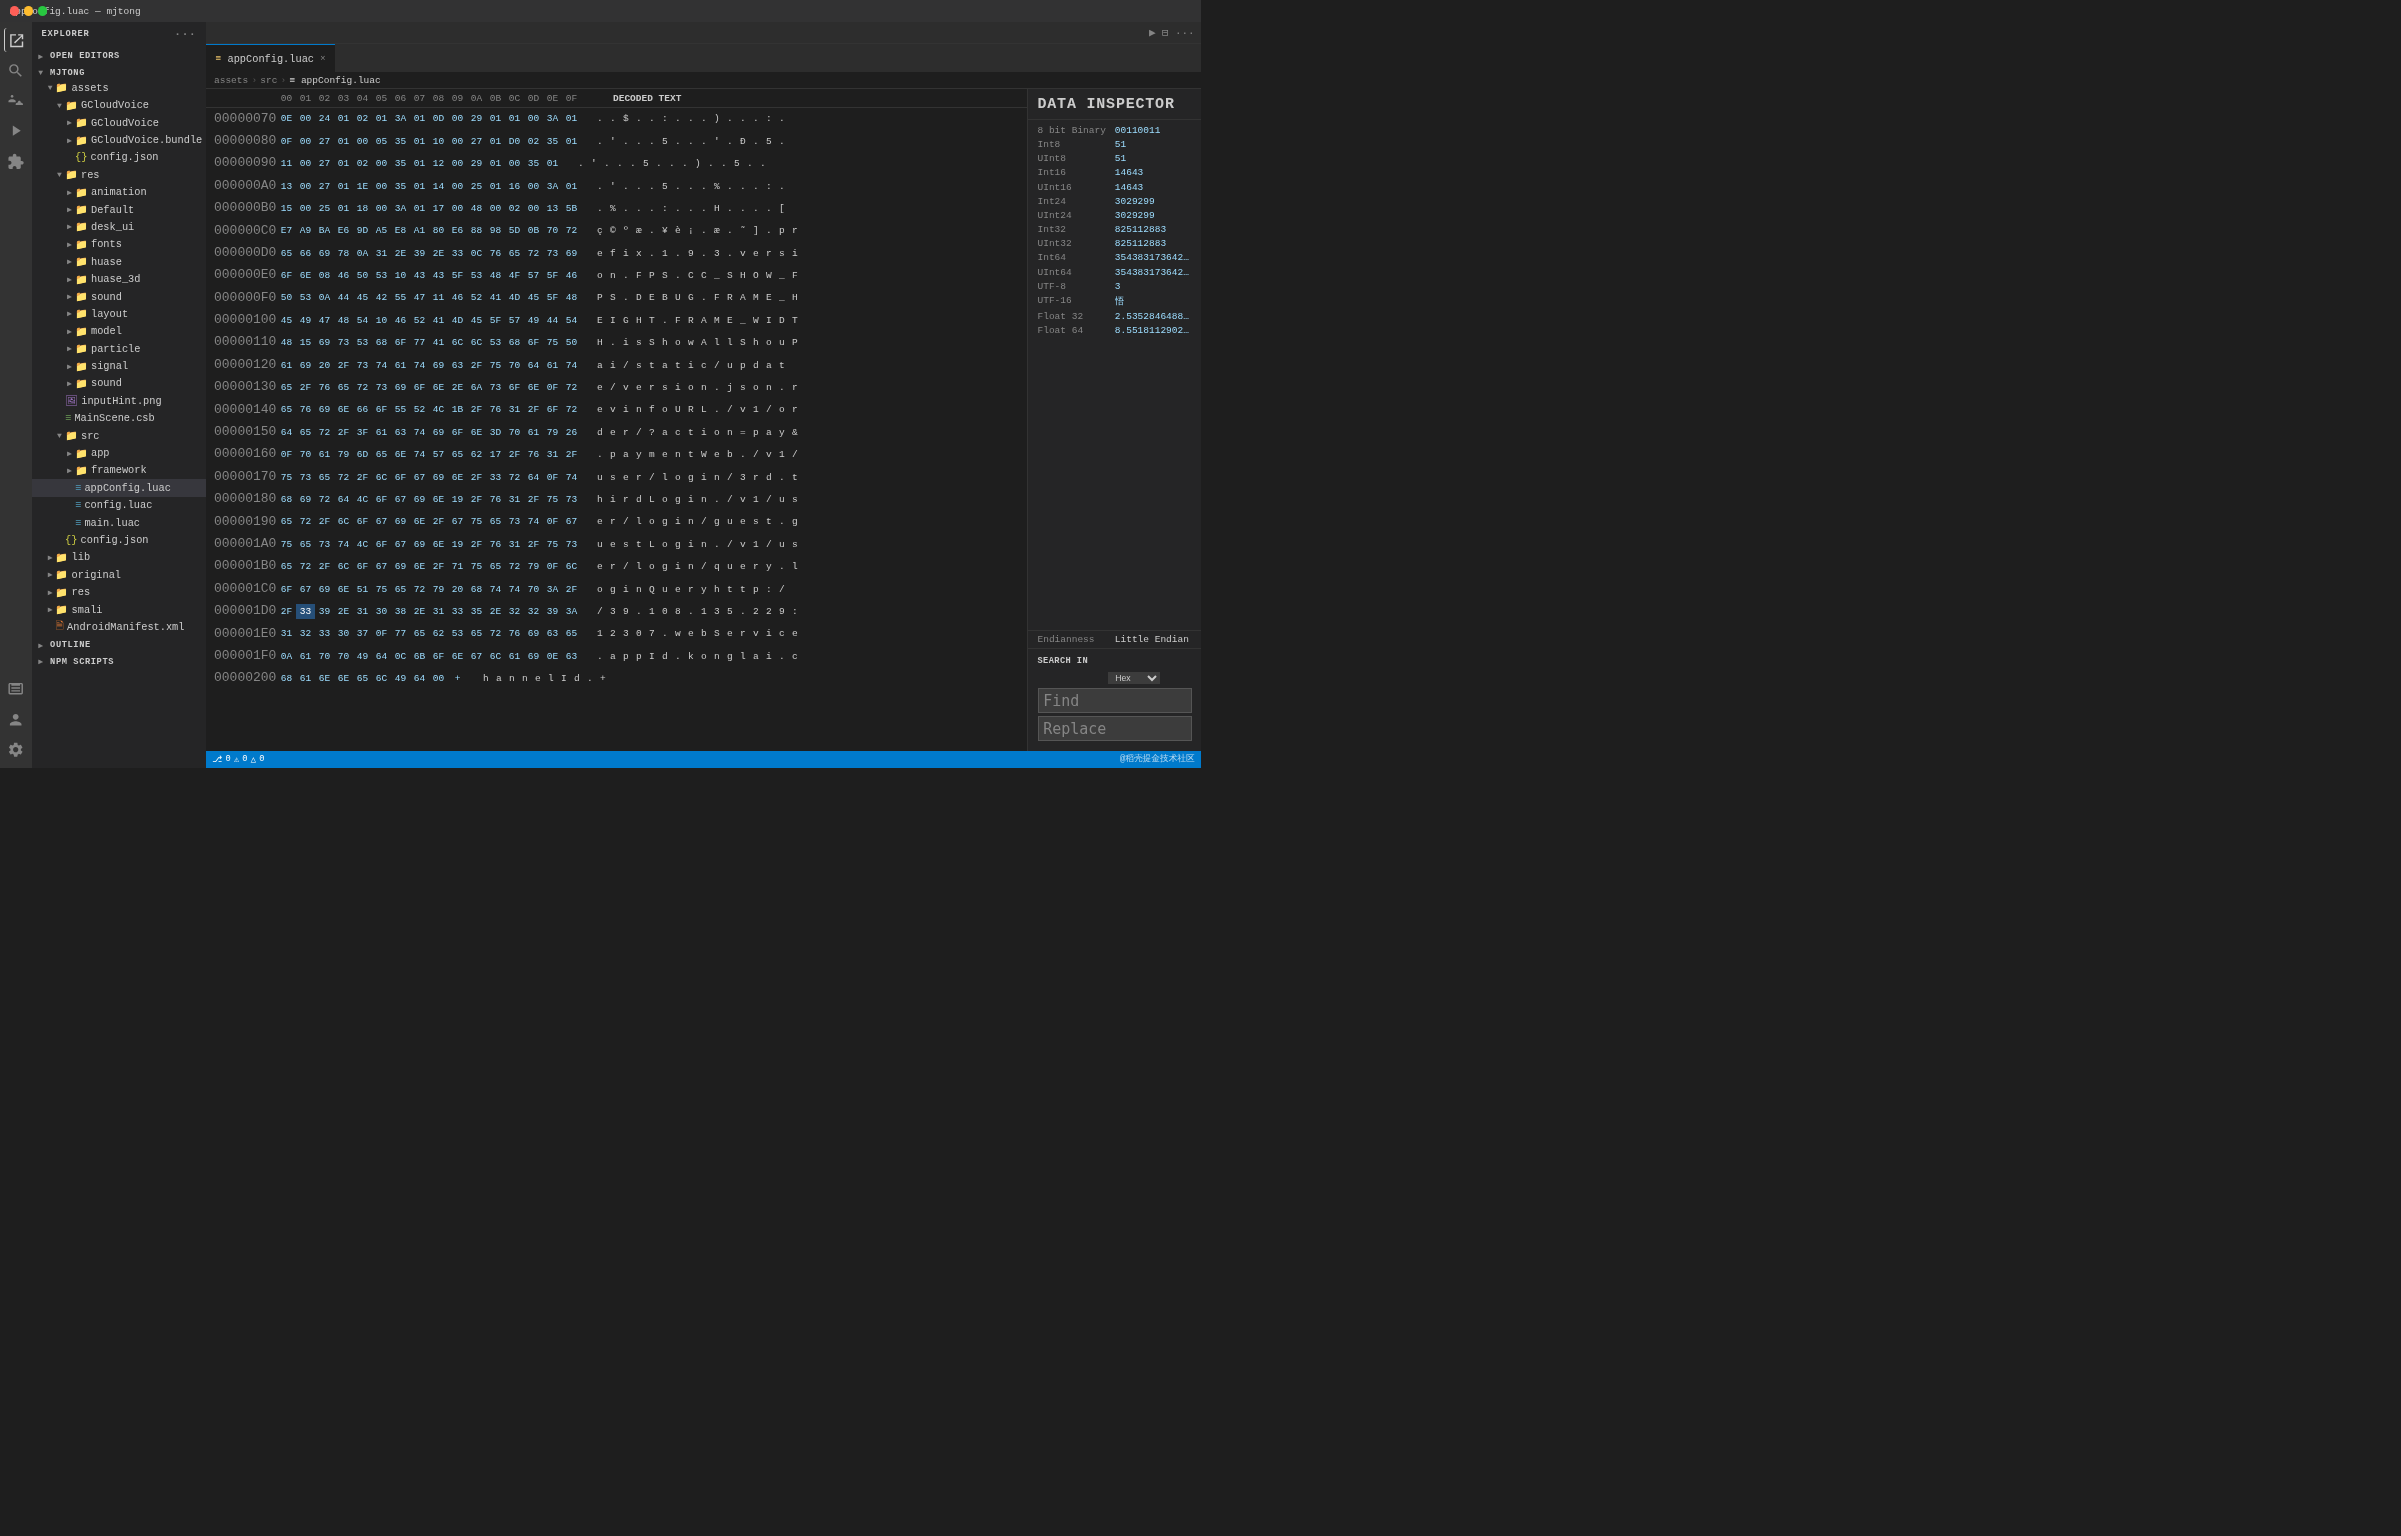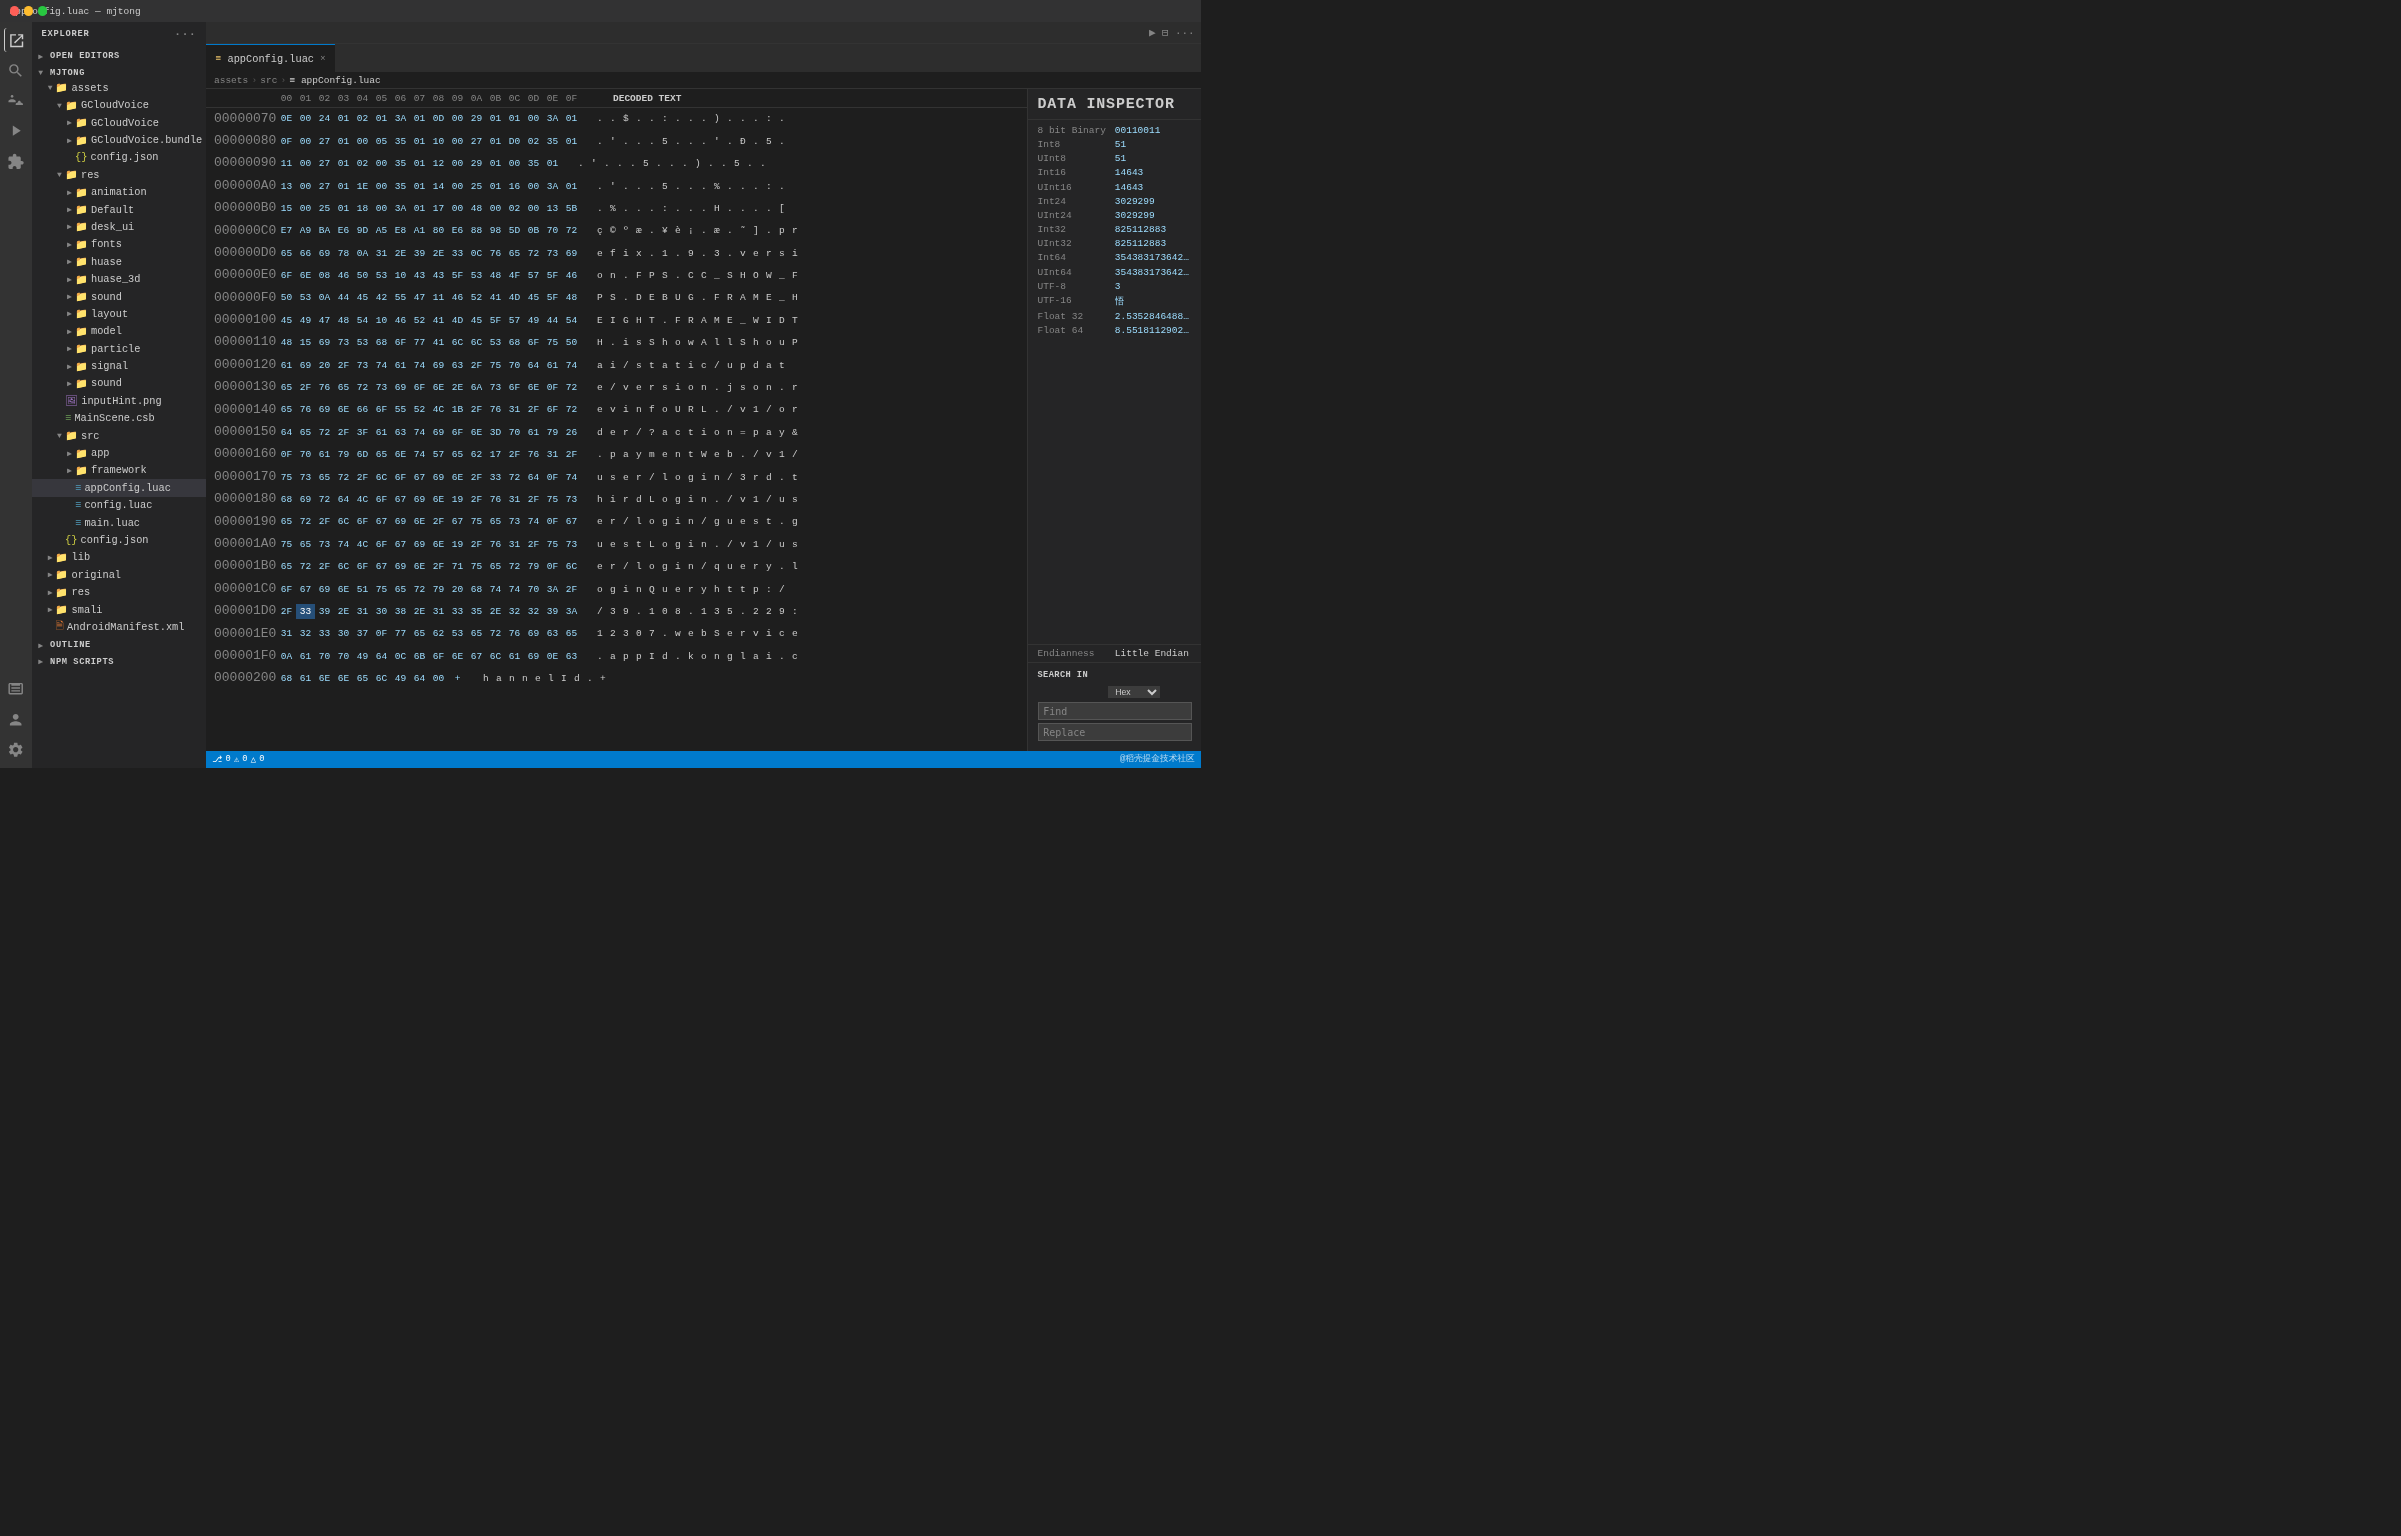--- a/index.html
+++ b/index.html
@@ -333,21 +333,21 @@
       cursor: pointer;
       padding: 0 3.2px;
       margin-top: 16px;
     }
     .search-input {
       width: 100%;
       background: #3c3c3c;
       border: 0.8px solid #555;
       color: #cccccc;
       padding: 2.4px 4.7px;
-      font-size: 10px;
+      font-size: 15px;
       margin-bottom: 3.2px;
       font-family: monospace;
     }
     .search-input::placeholder { color: #858585; }
     
     .toolbar {
       height: 22px;
       background: #2d2d2d;
       display: flex;
       align-items: center;

